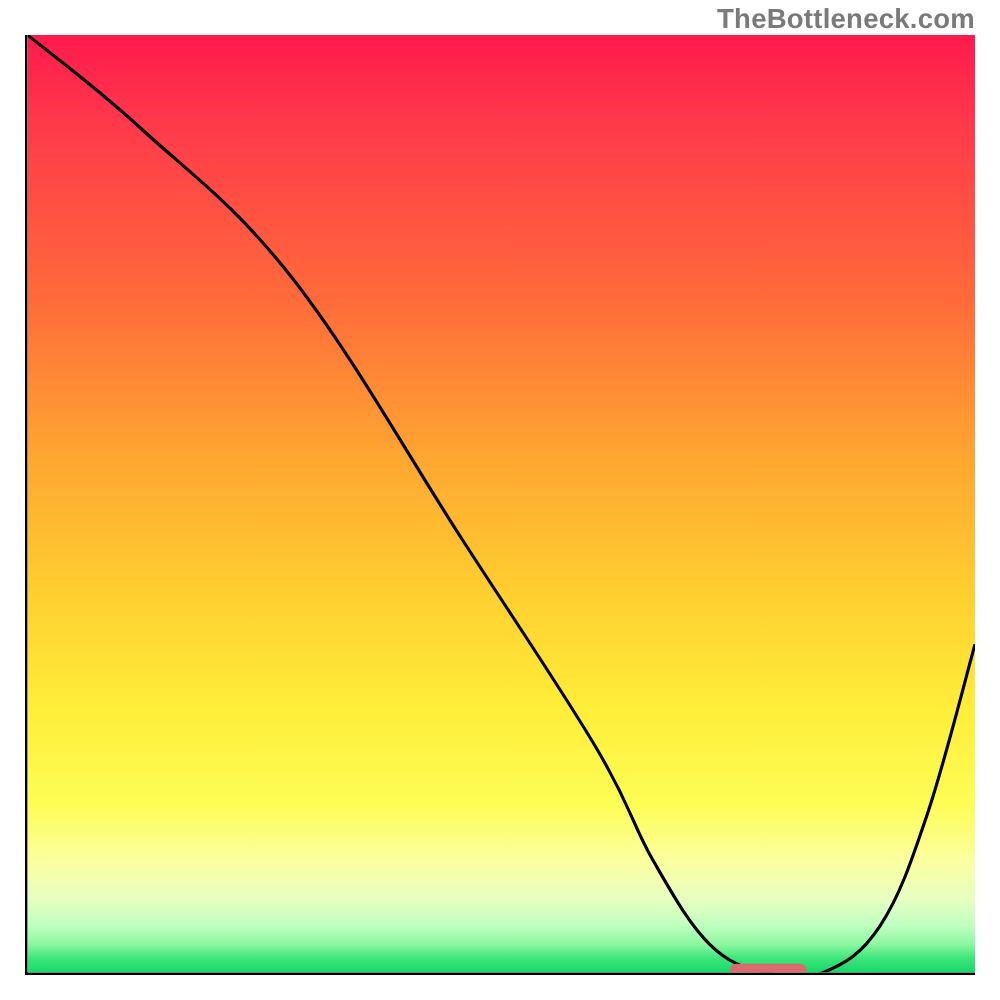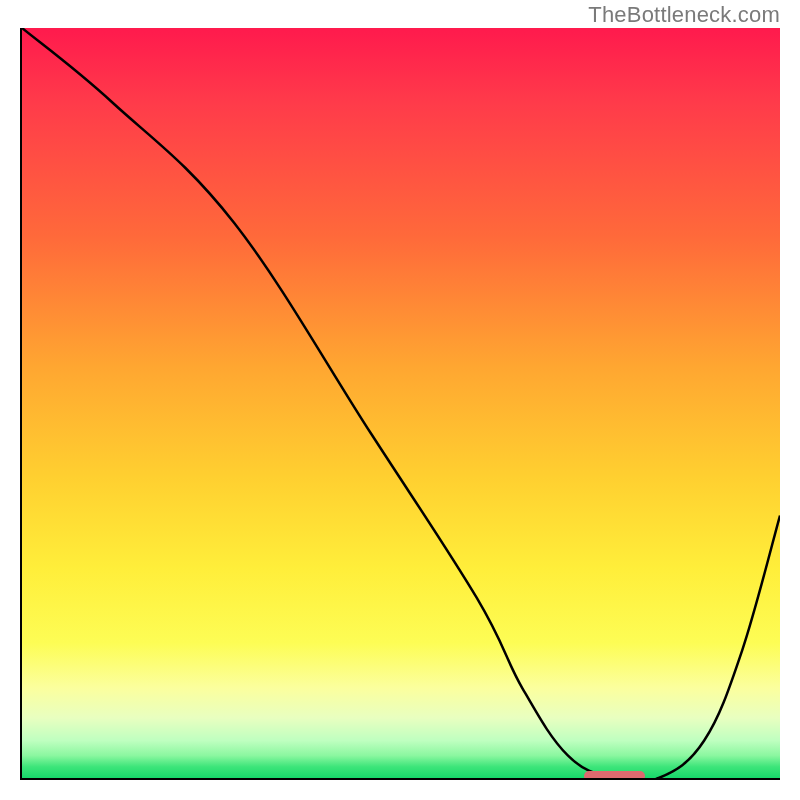--- a/index.html
+++ b/index.html
@@ -63,21 +63,21 @@
     height: 10px;
     border-radius: 5px;
     background: #dc6a6f;
   }
   .watermark {
     position: absolute;
     top: 2px;
     right: 20px;
     font-size: 22px;
     color: #7a7a7a;
-    font-weight: 400;
+    font-weight: 700;
     letter-spacing: 0.2px;
   }
 </style>
 </head>
 <body>
 
 <div class="wrap">
   <div class="watermark">TheBottleneck.com</div>
 
   <div class="plot">

